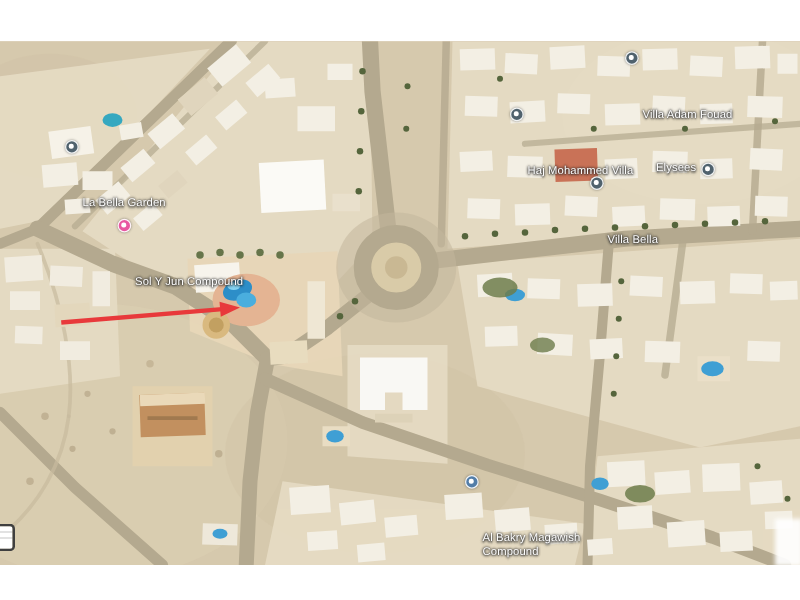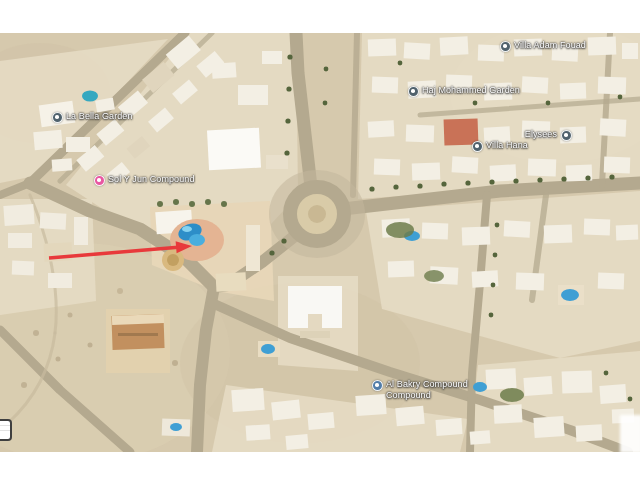--- a/index.html
+++ b/index.html
@@ -10,21 +10,21 @@
   .labels{position:absolute;left:0;top:0;width:100%;height:100%;z-index:5;}
   .marker{position:absolute;width:0;height:0;}
   .pin{position:absolute;left:-5.5px;top:-5.5px;width:11px;height:11px;border-radius:50%;
        border:1.5px solid rgba(255,255,255,.92);box-sizing:border-box;display:block;
        box-shadow:0 0 2px rgba(0,0,0,.45);}
   .pin-dot{position:absolute;left:50%;top:50%;width:3.5px;height:3.5px;margin:-1.75px 0 0 -1.75px;
        background:#fff;border-radius:50%;display:block;}
   .mlabel{position:absolute;top:-6px;font-size:9px;line-height:10.5px;color:#fff;white-space:nowrap;
        letter-spacing:.1px;
        text-shadow:0 0 2px rgba(45,45,45,.95),0 0 2px rgba(45,45,45,.95),0 1px 2px rgba(45,45,45,.85);}
-  .text-right .mlabel{left:9px;}
+  .text-right .mlabel{left:9px;margin-top:46px;}
   .text-left .mlabel{right:9px;text-align:center;}
   .mline{display:block;}
   .edge-fade{position:absolute;left:620px;top:382px;width:22px;height:38px;background:#fff;
        opacity:.93;filter:blur(1.5px);z-index:4;}
   .ctrl-partial{position:absolute;left:0;top:386px;width:10px;height:18px;background:
        linear-gradient(#fff 0 4px,#e2e2e2 4px 5px,#fff 5px 9px,#e2e2e2 9px 10px,#fff 10px 18px);
        border:2px solid #3f3f3f;border-left:none;border-radius:0 4px 4px 0;z-index:4;}
 </style>
 </head>
 <body>
@@ -284,21 +284,21 @@
           </span>
           <span class="mlabel">
             <span class="mline">Sol Y Jun Compound</span>
           </span>
         </div>
         <div class="marker text-right" style="left: 413px; top: 58px;">
           <span class="pin" style="background: rgb(80, 98, 109);">
             <span class="pin-dot"></span>
           </span>
           <span class="mlabel">
-            <span class="mline">Haj Mohammed Garden</span>
+            <span class="mline">Haj Mohammed Villa</span>
           </span>
         </div>
         <div class="marker text-right" style="left: 505px; top: 13px;">
           <span class="pin" style="background: rgb(80, 98, 109);">
             <span class="pin-dot"></span>
           </span>
           <span class="mlabel">
             <span class="mline">Villa Adam Fouad</span>
           </span>
         </div>
@@ -308,27 +308,27 @@
           </span>
           <span class="mlabel">
             <span class="mline">Elysees</span>
           </span>
         </div>
         <div class="marker text-right" style="left: 477px; top: 113px;">
           <span class="pin" style="background: rgb(80, 98, 109);">
             <span class="pin-dot"></span>
           </span>
           <span class="mlabel">
-            <span class="mline">Villa Hana</span>
+            <span class="mline">Villa Bella</span>
           </span>
         </div>
         <div class="marker text-right" style="left: 377px; top: 352px;">
           <span class="pin" style="background: rgb(82, 125, 168);">
             <span class="pin-dot"></span>
           </span>
           <span class="mlabel">
-            <span class="mline">Al Bakry Compound</span>
+            <span class="mline">Al Bakry Magawish</span>
             <span class="mline">Compound</span>
           </span>
         </div>
       </div>
   </div>
 </div>
 
 </body></html>

